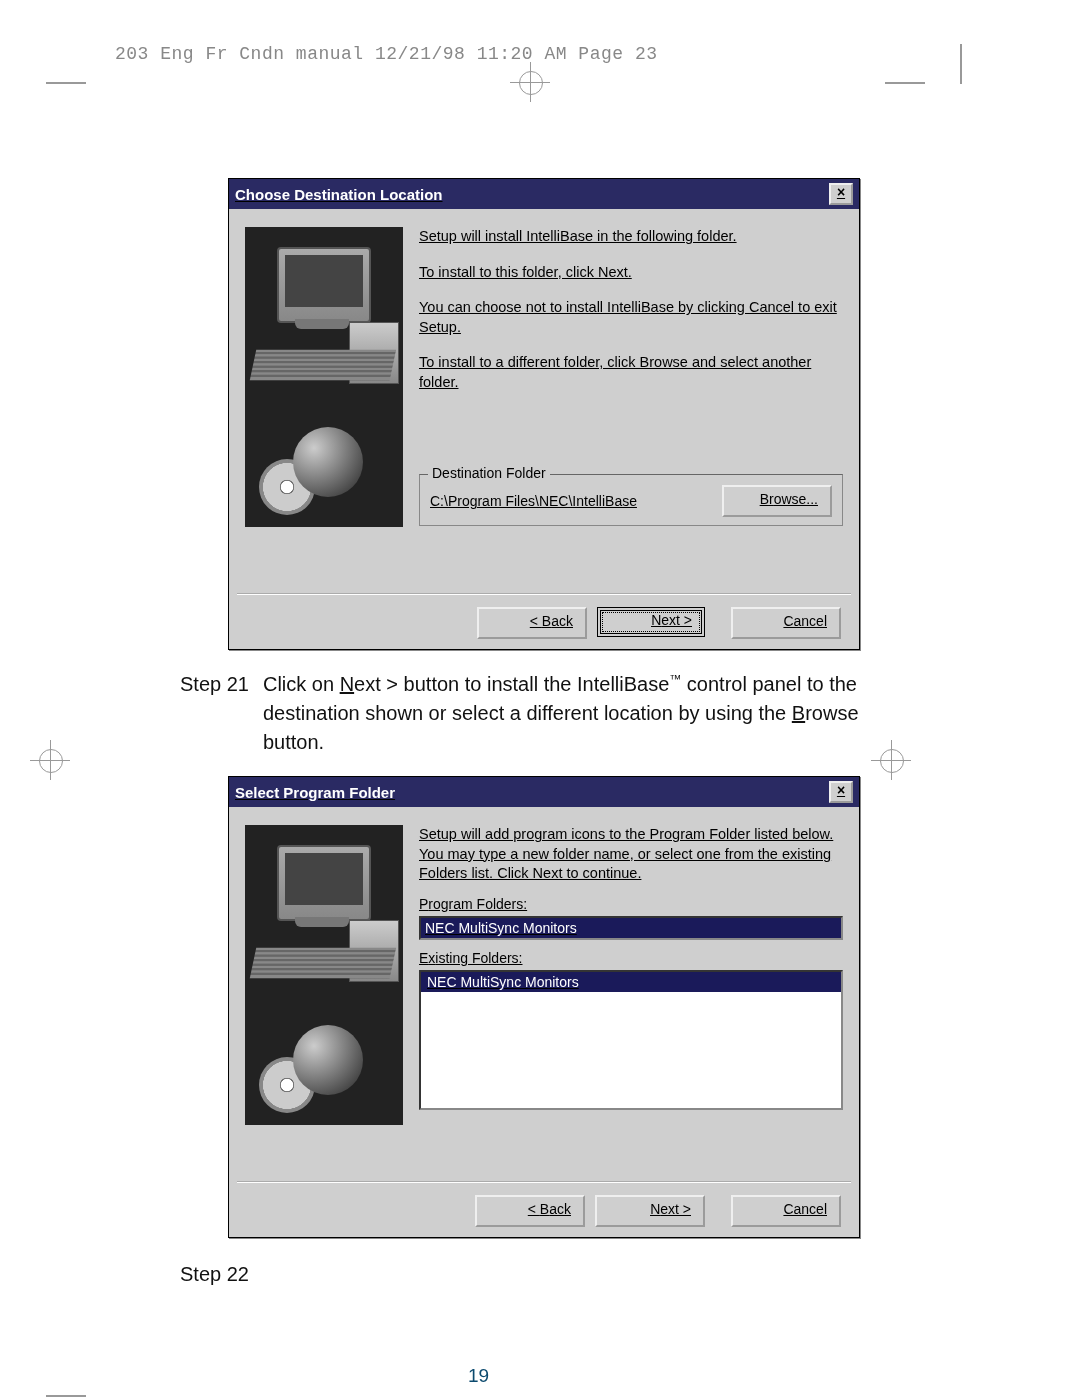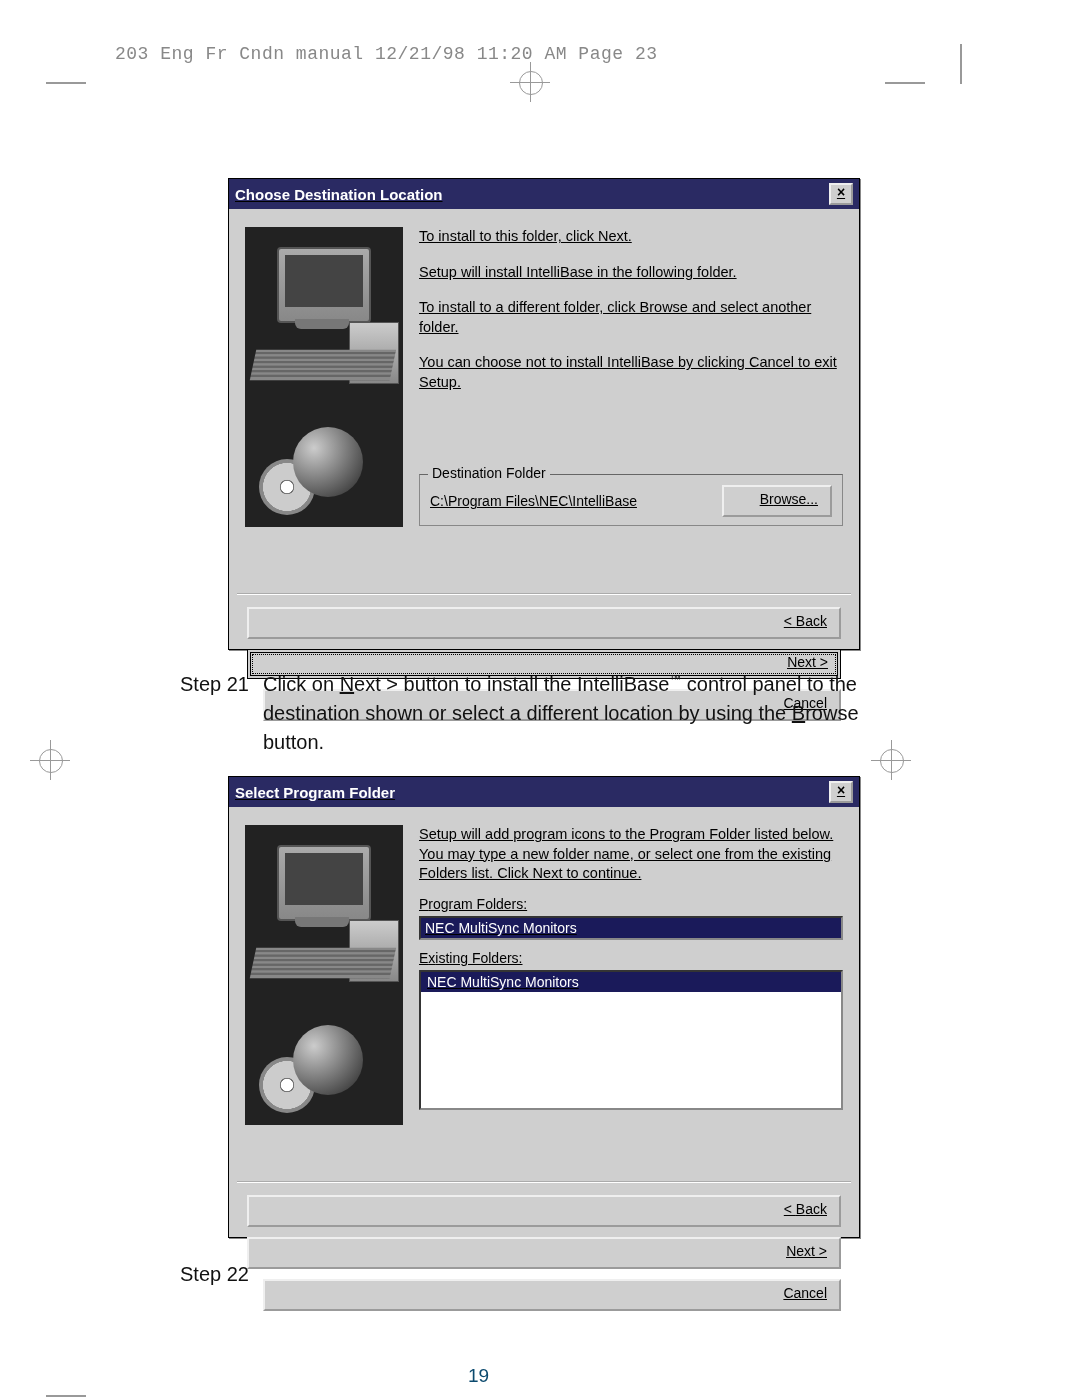--- a/index.html
+++ b/index.html
@@ -203,21 +203,20 @@
     outline: 1px dotted #000;
     outline-offset: -6px;
   }
   .button-row {
     border-top: 2px groove #fff;
     margin: 0 8px;
     padding: 12px 10px 14px 10px;
     display: flex;
     justify-content: flex-end;
     gap: 10px;
-    flex-direction: column;
   }
 
   
   .field-label { font-size: 14px; margin: 10px 0 4px 0; display: block; }
   .text-input {
     width: 100%;
     box-sizing: border-box;
     height: 24px;
     background: #fff;
     border: 2px inset #888;
@@ -300,24 +299,24 @@
       <div class="monitor">
             <div class="monitor-screen"></div>
           </div>
       <div class="monitor-base"></div>
       <div class="box3d"></div>
       <div class="keyboard"></div>
       <div class="cd"></div>
       <div class="globe"></div>
     </div>
     <div class="dialog-text">
+      <p>Setup will install IntelliBase in the following folder.</p>
       <p>To install to this folder, click Next.</p>
-      <p>Setup will install IntelliBase in the following folder.</p>
+      <p>You can choose not to install IntelliBase by clicking Cancel to exit Setup.</p>
       <p>To install to a different folder, click Browse and select another folder.</p>
-      <p>You can choose not to install IntelliBase by clicking Cancel to exit Setup.</p>
       <div style="height:48px;"></div>
       <div class="groupbox">
         <div class="group-legend">Destination Folder</div>
         <div class="path-row">
           <span class="path-text">C:\Program Files\NEC\IntelliBase</span>
           <span class="win-btn">B<u style="text-decoration:underline;">r</u>owse...</span>
         </div>
       </div>
     </div>
   </div>

